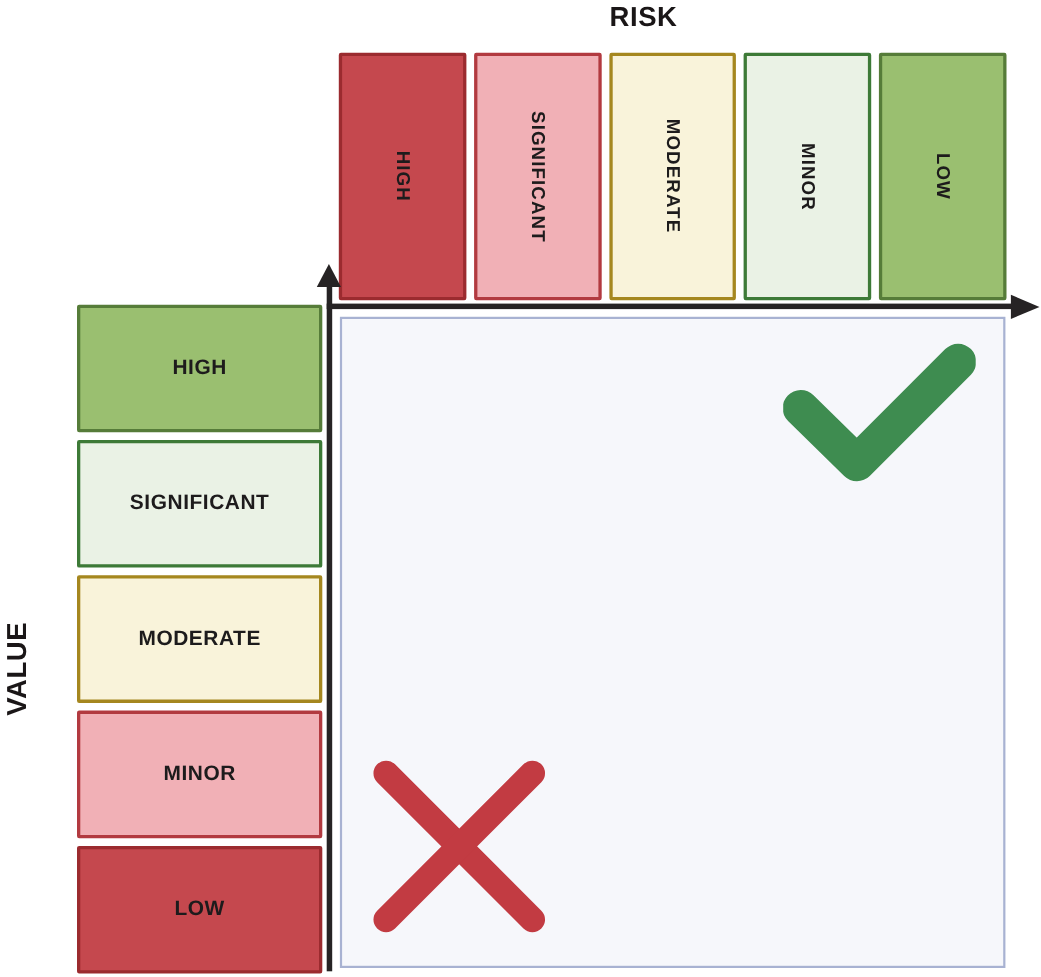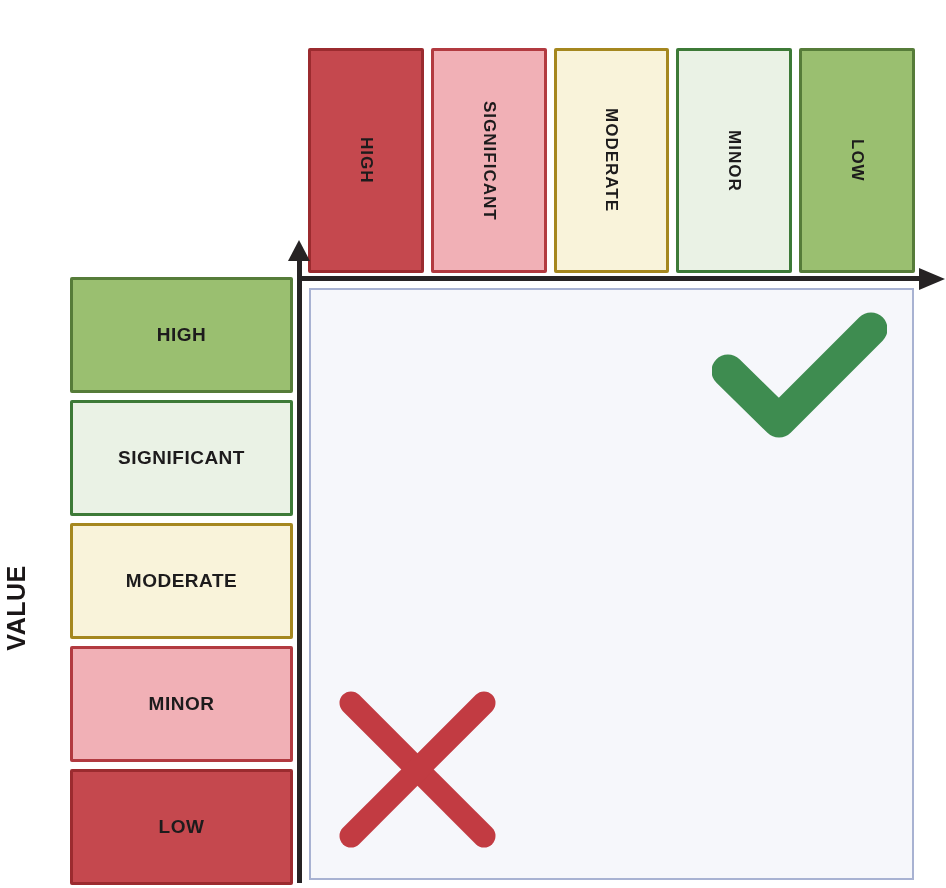--- a/index.html
+++ b/index.html
@@ -55,20 +55,21 @@
   }
   .mark{position:absolute;}
   .mark-check{left:712px;top:311px;}
   .mark-cross{left:337px;top:688px;}
 </style>
 </head>
 <body>
 
 <div class="canvas">
 
+  <div class="axis-title risk-title">RISK</div>
 
   <div class="top-row">
     <div class="box" style="background: rgb(197, 72, 78); border-color: rgb(155, 43, 47);">
       <span>HIGH</span>
     </div>
     <div class="box" style="background: rgb(241, 176, 182); border-color: rgb(178, 58, 64);">
       <span>SIGNIFICANT</span>
     </div>
     <div class="box" style="background: rgb(249, 243, 218); border-color: rgb(165, 135, 31);">
       <span>MODERATE</span>

